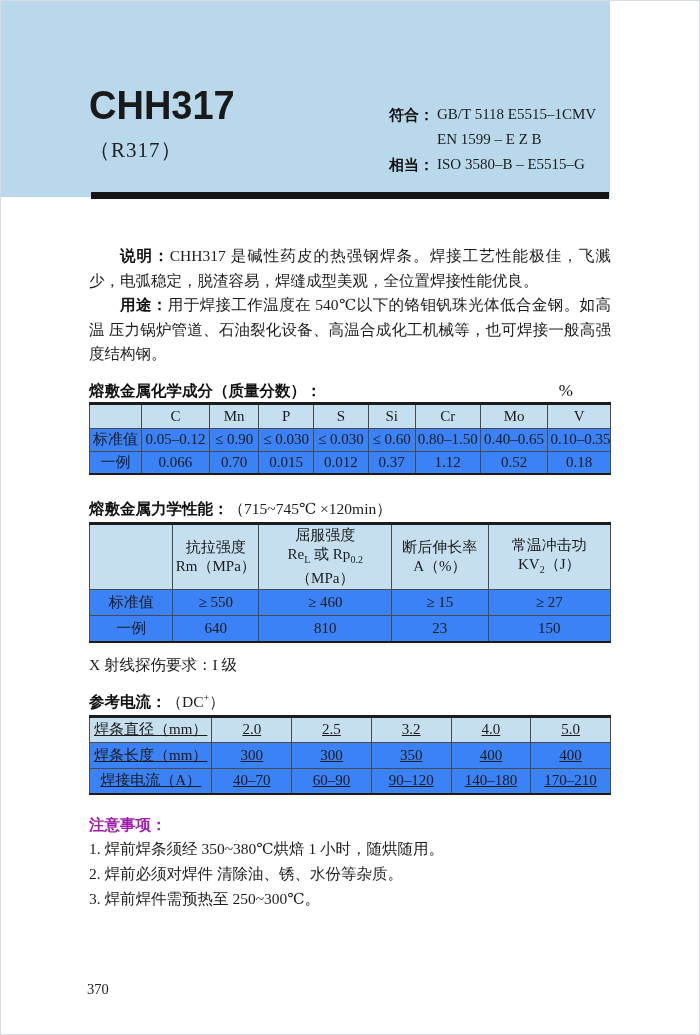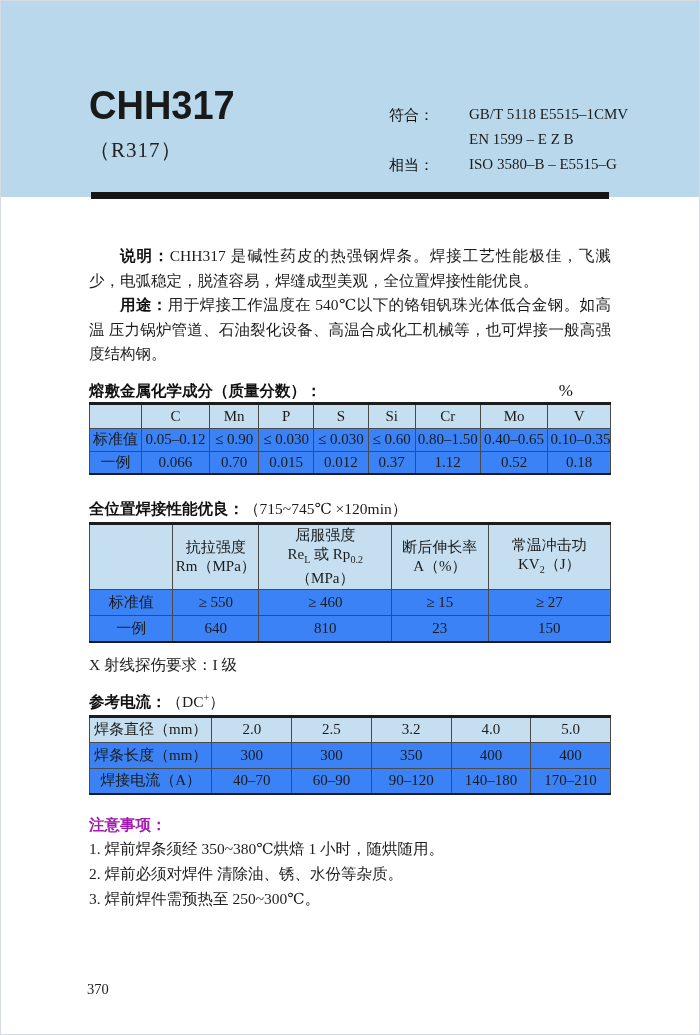--- a/index.html
+++ b/index.html
@@ -5,35 +5,35 @@
   * { margin:0; padding:0; box-sizing:border-box; }
   html,body { background:#e8ecef; }
   body { font-family:"Liberation Serif","DejaVu Serif",serif; color:#1d1d1d; }
 
   .page {
     position:relative; width:700px; height:1035px; margin:0 auto;
     background:#ffffff; border:1px solid #d5dbe0; overflow:hidden;
   }
 
   
-  .header-band { position:absolute; top:0; left:0; width:700px; height:196px; background:#b9d8ec; }
+  .header-band { position:absolute; top:0; left:0; width:609px; height:196px; background:#b9d8ec; }
   .title-block { position:absolute; left:88px; top:84px; }
   .model {
     font-family:"Liberation Sans","DejaVu Sans",sans-serif;
     font-weight:bold; font-size:40px; line-height:40px; color:#191919;
     transform:scaleX(0.95); transform-origin:left center; letter-spacing:0px;
   }
   .alt-model { font-size:21px; margin-top:11px; letter-spacing:1px; color:#222; }
   .spec-block { position:absolute; left:388px; top:101px; font-size:15px; line-height:25px; }
   .spec-row { display:flex; }
   .spec-label {
     width:48px; flex:0 0 48px;
-    font-family:"Liberation Sans","DejaVu Sans",sans-serif; font-weight:normal; color:#111;
-  }
-  .spec-value { color:#1b1b1b;margin-left:32px; }
+    font-family:"Liberation Sans","DejaVu Sans",sans-serif; font-weight:bold; color:#111;
+  }
+  .spec-value { color:#1b1b1b; }
   .header-rule { position:absolute; left:90px; top:191px; width:518px; height:7px; background:#161616; }
 
   
   .content { position:absolute; left:88px; top:243px; width:522px; }
 
   .body-text {
     font-size:15.5px; line-height:24.5px; text-align:justify;
     text-indent:2em; color:#1c1c1c;
   }
   .lead {
@@ -64,21 +64,21 @@
   table.tbl td {
     border:1px solid #4a4a4a; padding:1px 2px; vertical-align:middle;
     background:#3b82f6; height:23px; overflow:hidden; white-space:nowrap;
   }
   table.tbl tr.hrow td { background:#c5dff1; }
   table.chem { margin-top:1px; }
   table.chem tr.hrow td { height:25px; }
   table.mech { margin-top:3px; }
   table.mech tr.hrow td { height:41px; line-height:19px; white-space:normal; }
   table.mech td { height:26px; }
-  table.cur { margin-top:3px; }
+  table.cur { margin-top:3px;text-decoration:underline; }
   table.cur td { height:26px; }
   table.cur tr.hrow td { text-align:center; }
 
   sub.sm { font-size:10px; }
   sup.sm { font-size:10px; }
 
   .xray-line { margin-top:11px; font-size:15.5px; line-height:21px; }
 
   .notes-title {
     margin-top:18px;
@@ -170,21 +170,21 @@
         <td>0.012</td>
         <td>0.37</td>
         <td>1.12</td>
         <td>0.52</td>
         <td>0.18</td>
       </tr>
     </tbody>
       </table>
 
     <div class="section-head mech-head">
-      <span>全位置焊接性能优良：</span><span class="cond">（715~745℃ ×120min）</span>
+      <span>熔敷金属力学性能：</span><span class="cond">（715~745℃ ×120min）</span>
     </div>
 
     <table class="tbl mech">
       <colgroup>
         <col style="width:16%">
           <col style="width:16.5%">
           <col style="width:25.5%">
           <col style="width:18.5%">
           <col style="width:23.5%">
       </colgroup>

